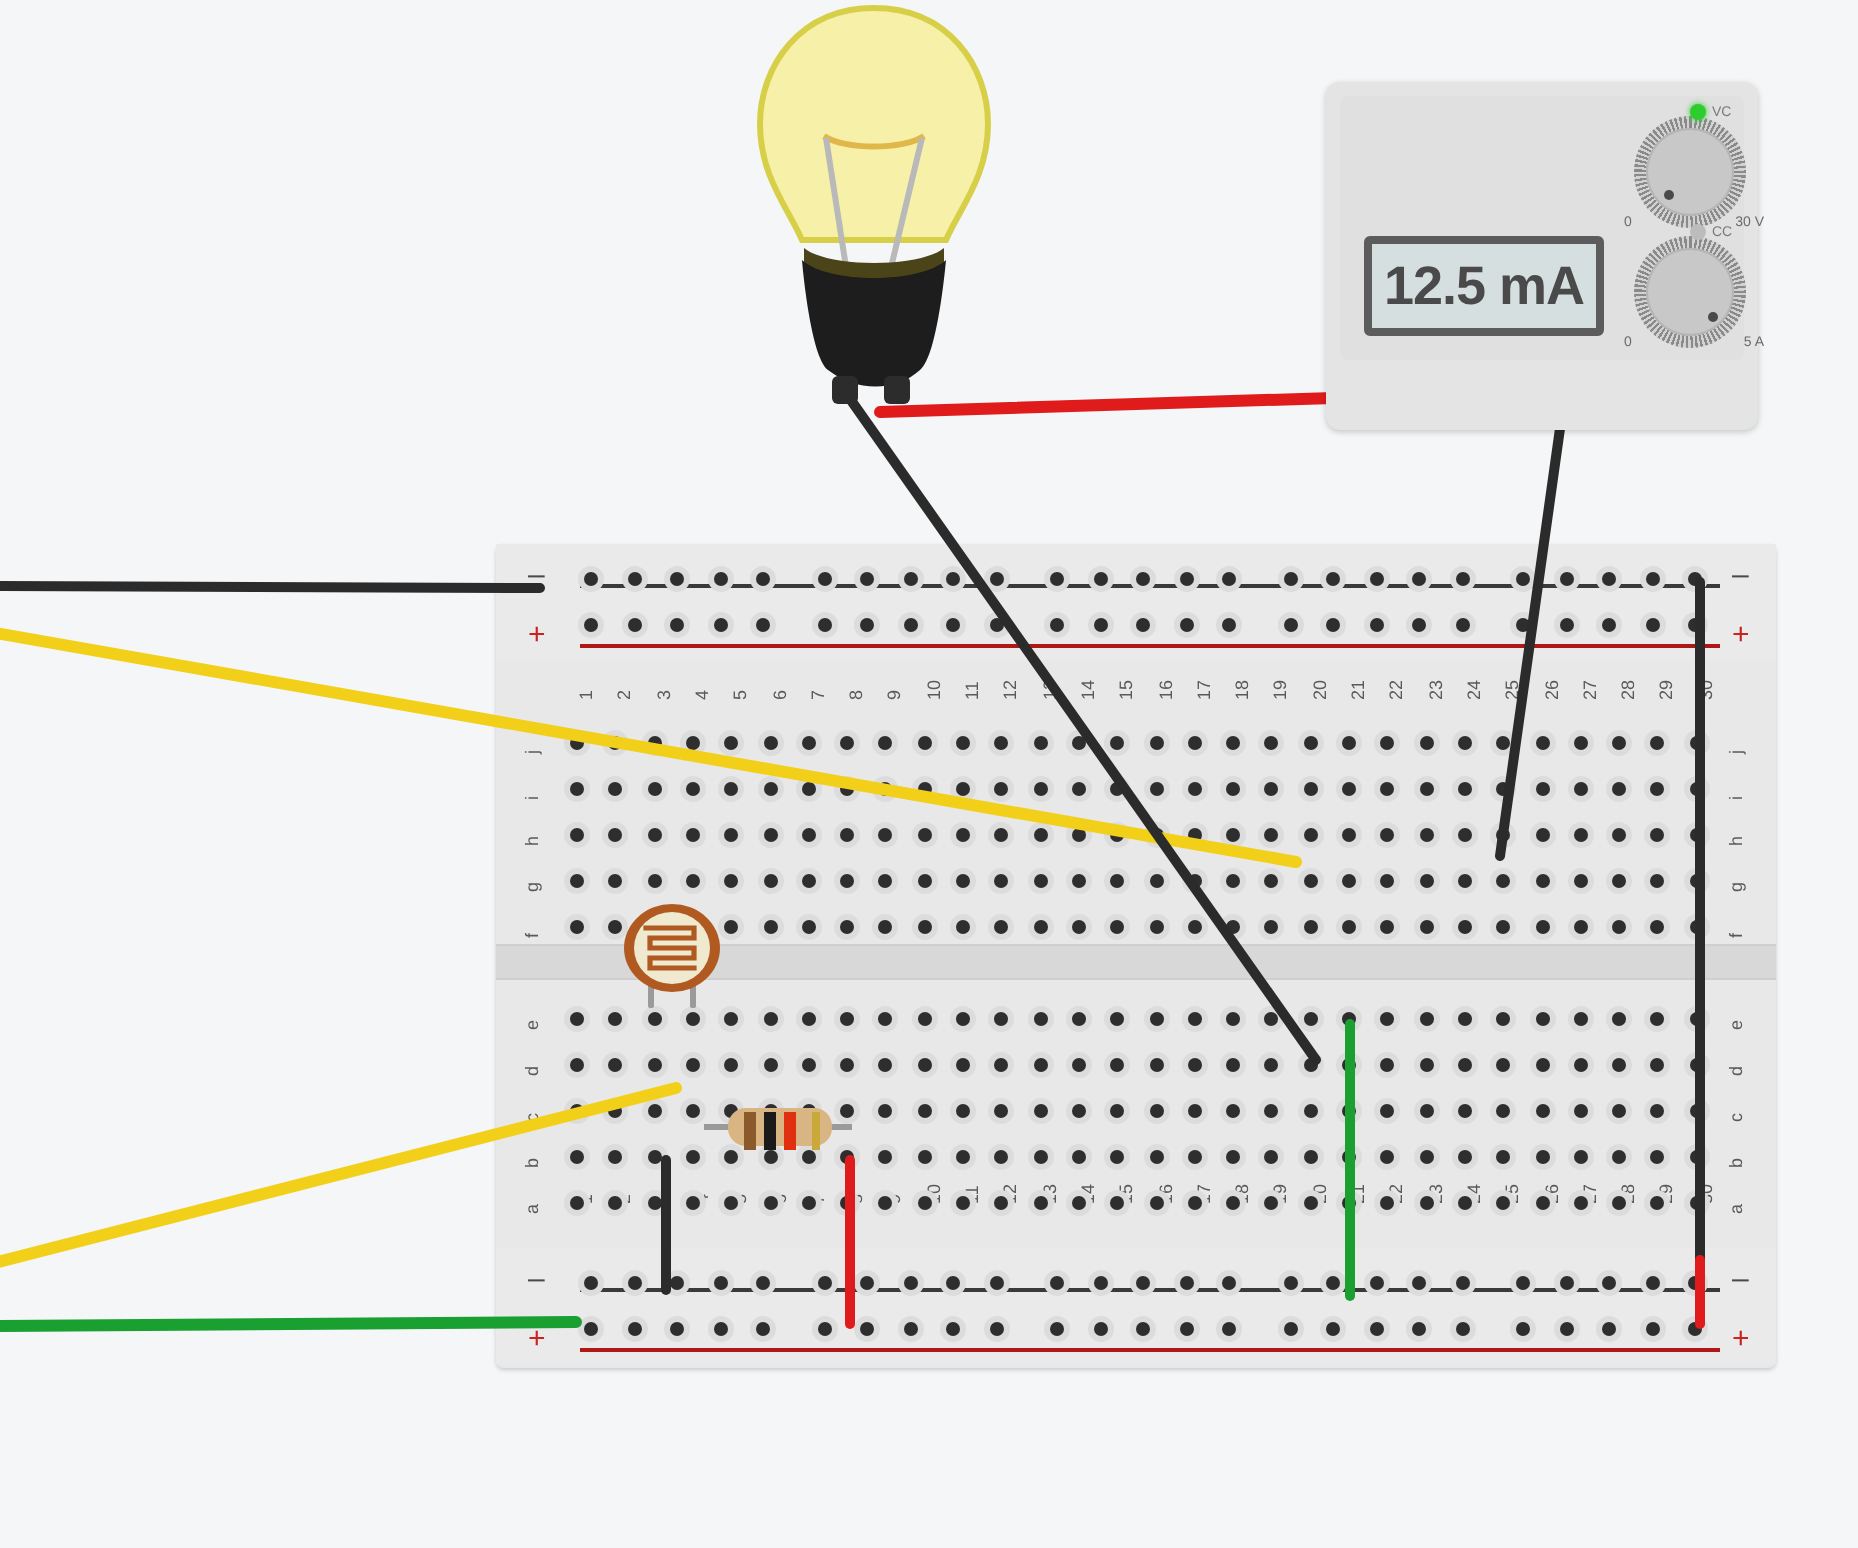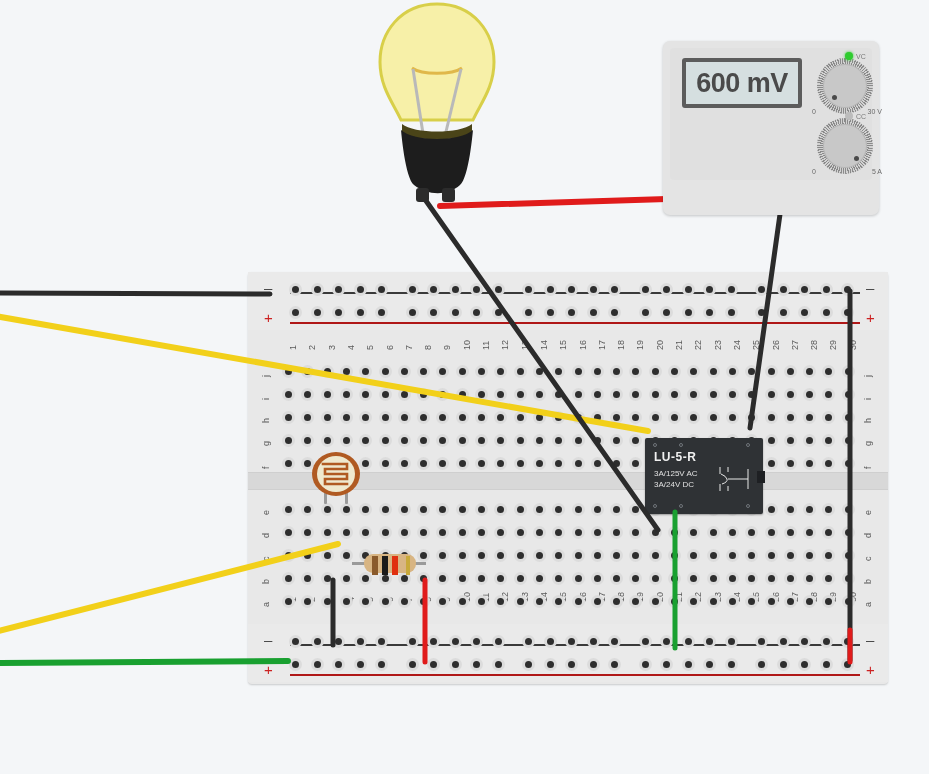--- a/index.html
+++ b/index.html
@@ -1111,39 +1111,20 @@
         <div class="hole-ring" style="left: 555.1px; top: 323px;"></div>
         <div class="hole" style="left: 558.1px; top: 326px;"></div>
         <div class="hole-ring" style="left: 574.4px; top: 323px;"></div>
         <div class="hole" style="left: 577.4px; top: 326px;"></div>
         <div class="hole-ring" style="left: 593.7px; top: 323px;"></div>
         <div class="hole" style="left: 596.7px; top: 326px;"></div>
         <div class="mid-channel" style="left: 0px; top: 200px; width: 640px; height: 18px;"></div>
       </div>
   </div>
 
-  <div id="relay" class="abs">
-    <div class="relay-pin" style="left:8px;top:5px"></div>
-    <div class="relay-pin" style="left:34px;top:5px"></div>
-    <div class="relay-pin" style="left:101px;top:5px"></div>
-    <div class="relay-pin" style="left:8px;top:66px"></div>
-    <div class="relay-pin" style="left:34px;top:66px"></div>
-    <div class="relay-pin" style="left:101px;top:66px"></div>
-    <div class="relay-name">LU-5-R</div>
-    <div class="relay-spec" style="top:31px">3A/125V AC</div>
-    <div class="relay-spec" style="top:42px">3A/24V DC</div>
-    <svg class="abs" style="left:72px;top:27px" width="38" height="28" viewBox="0 0 38 28">
-      <path d="M3 2 L3 9 M3 19 L3 26" stroke="#e8e8e8" stroke-width="1" fill="none"></path>
-      <path d="M11 2 L11 7 M11 21 L11 26" stroke="#e8e8e8" stroke-width="1" fill="none"></path>
-      <path d="M4 9 q5 2 6 5 q1 3 -5 5" stroke="#e8e8e8" stroke-width="1" fill="none"></path>
-      <path d="M11 14 L31 14" stroke="#e8e8e8" stroke-width="1" fill="none"></path>
-      <path d="M31 4 L31 24" stroke="#e8e8e8" stroke-width="1" fill="none"></path>
-    </svg>
-    <div class="relay-tab"></div>
-  </div>
 
   <div id="ldr" class="abs">
     <div class="ldr-leg" style="left:12px"></div>
     <div class="ldr-leg" style="left:33px"></div>
     <div class="ldr-body">
       <div class="ldr-face">
         <svg width="38" height="36" viewBox="0 0 38 36">
           <path d="M6 8 H30 M30 8 V13 M30 13 H8 M8 13 V18 M8 18 H30 M30 18 V23 M30 23 H8 M8 23 V28 M8 28 H30" stroke="#b05a22" stroke-width="2.6" fill="none" stroke-linecap="square"></path>
         </svg>
       </div>
@@ -1193,22 +1174,22 @@
     <path d="M41 69 L52 140" stroke="#b9b9b9" stroke-width="3" fill="none"></path>
     <path d="M89 69 L72 140" stroke="#b9b9b9" stroke-width="3" fill="none"></path>
     <path d="M30 124 C42 134 88 134 100 124 L100 132 C88 142 42 142 30 132 Z" fill="#4a4418"></path>
     <path d="M29 130 C29 130 33 178 42 185 C56 196 76 196 88 185 C97 178 101 130 101 130 C88 142 42 142 29 130 Z" fill="#1d1d1d"></path>
     <rect x="44" y="188" width="13" height="14" rx="3" fill="#2c2c2c"></rect>
     <rect x="70" y="188" width="13" height="14" rx="3" fill="#2c2c2c"></rect>
   </svg>
 
   <div id="psu" class="abs">
     <div class="psu-body">
-      <div class="display" style="top:10px">
-        <span>600 mV</span>
+      <div class="display" style="top:70px">
+        <span>12.5 mA</span>
       </div>
 
       <div class="knob-wrap" style="left:140px;top:10px">
         <div class="knob-ticks"></div>
         <div class="knob-face"></div>
         <div class="knob-dot" style="left:22px;top:37px"></div>
         <div class="knob-min">0</div>
         <div class="knob-max">30 V</div>
       </div>
       <div class="led on" style="left:175px;top:4px"></div>

